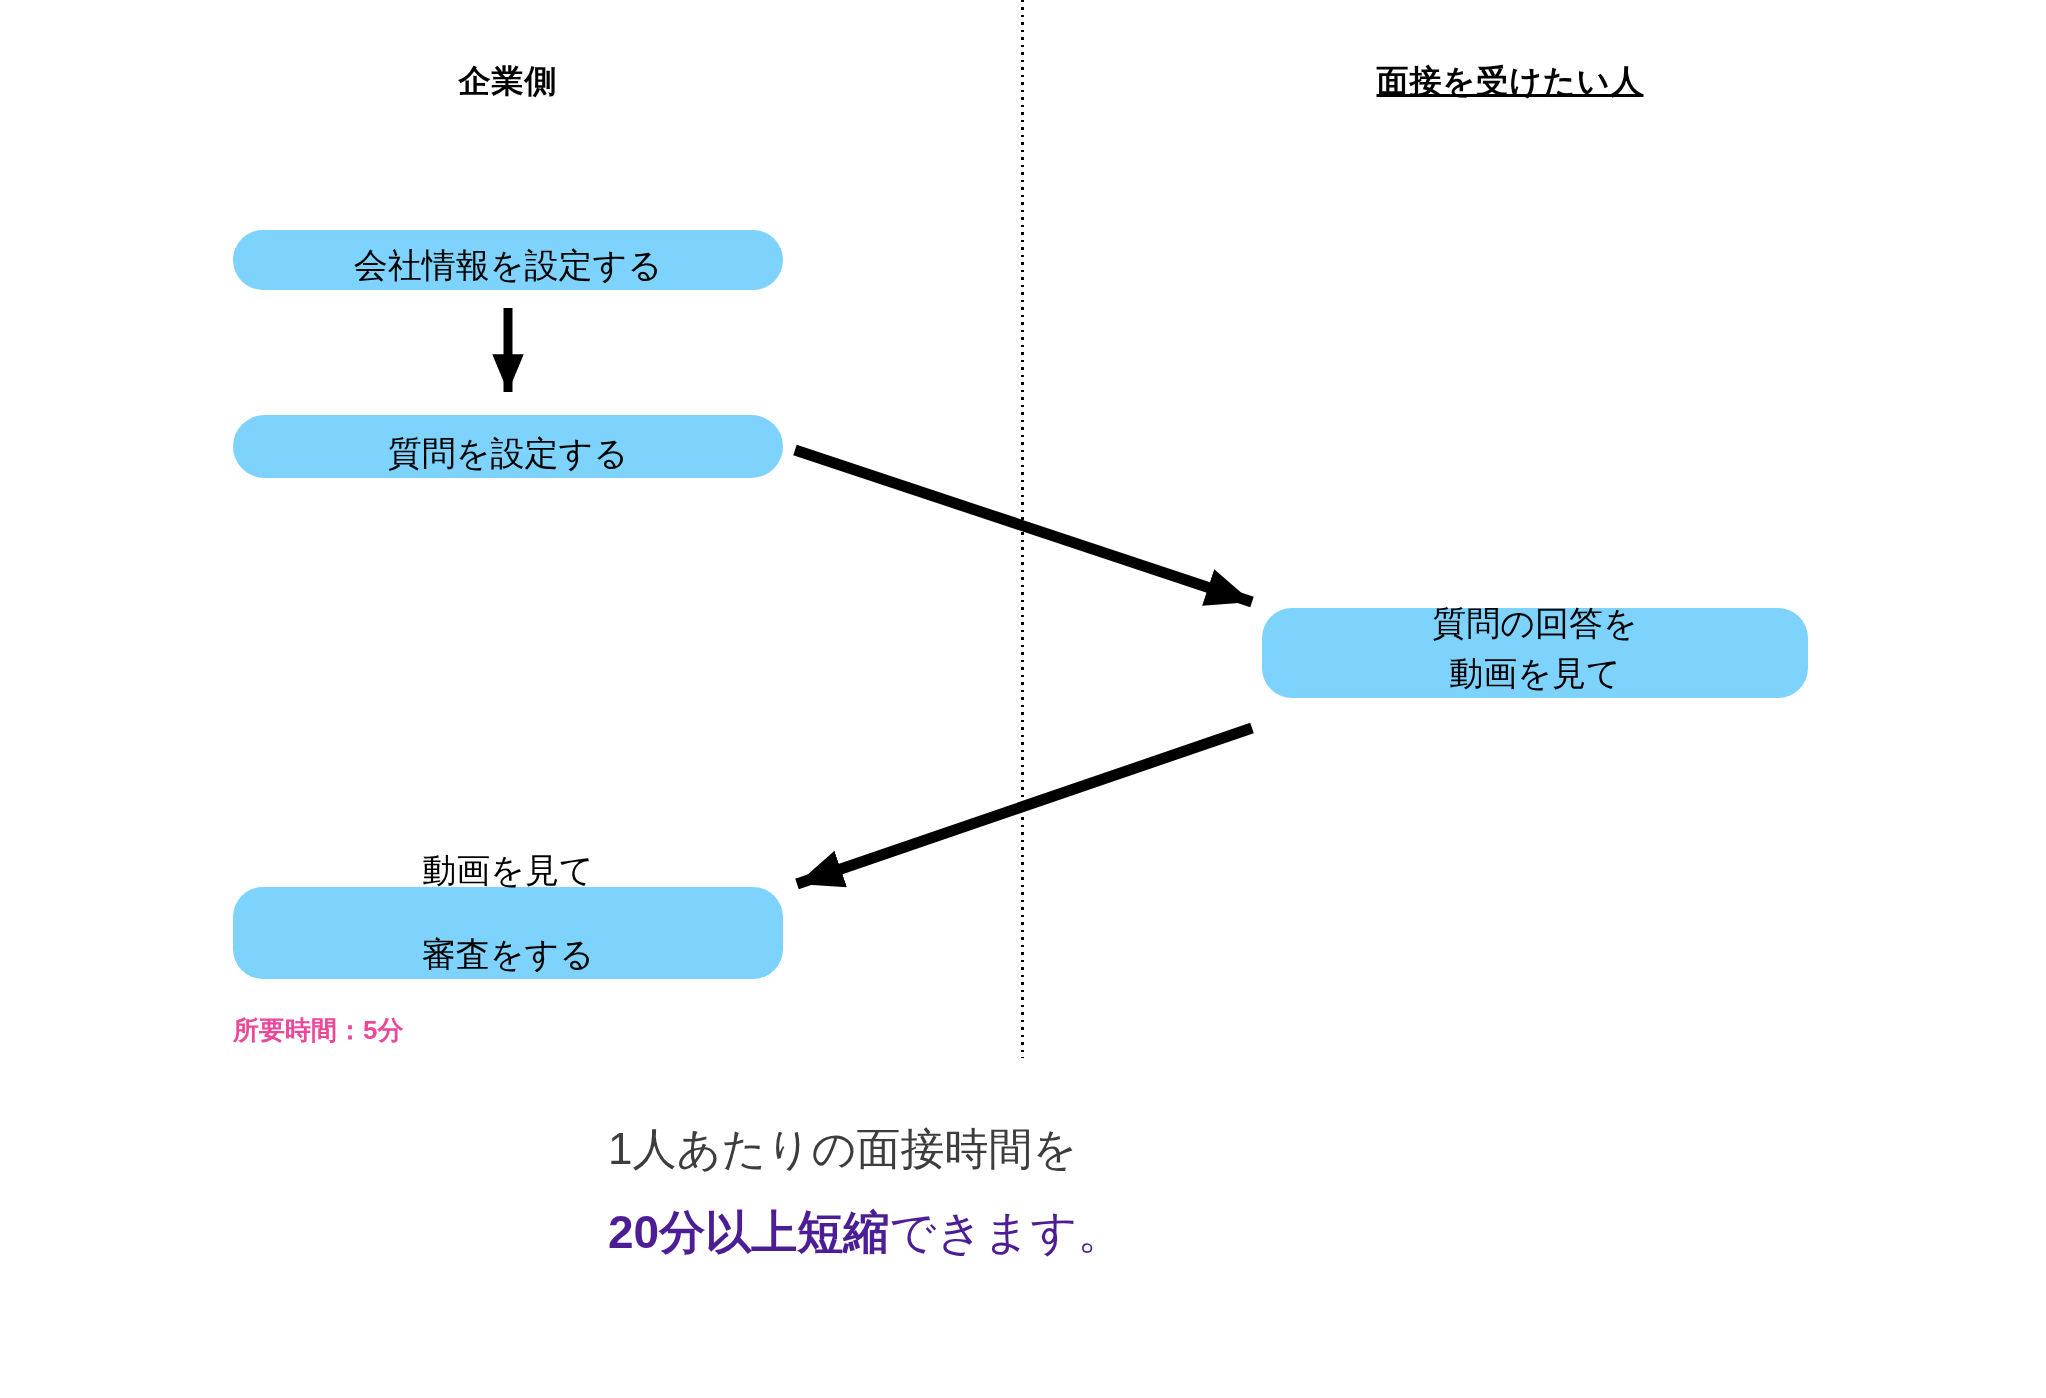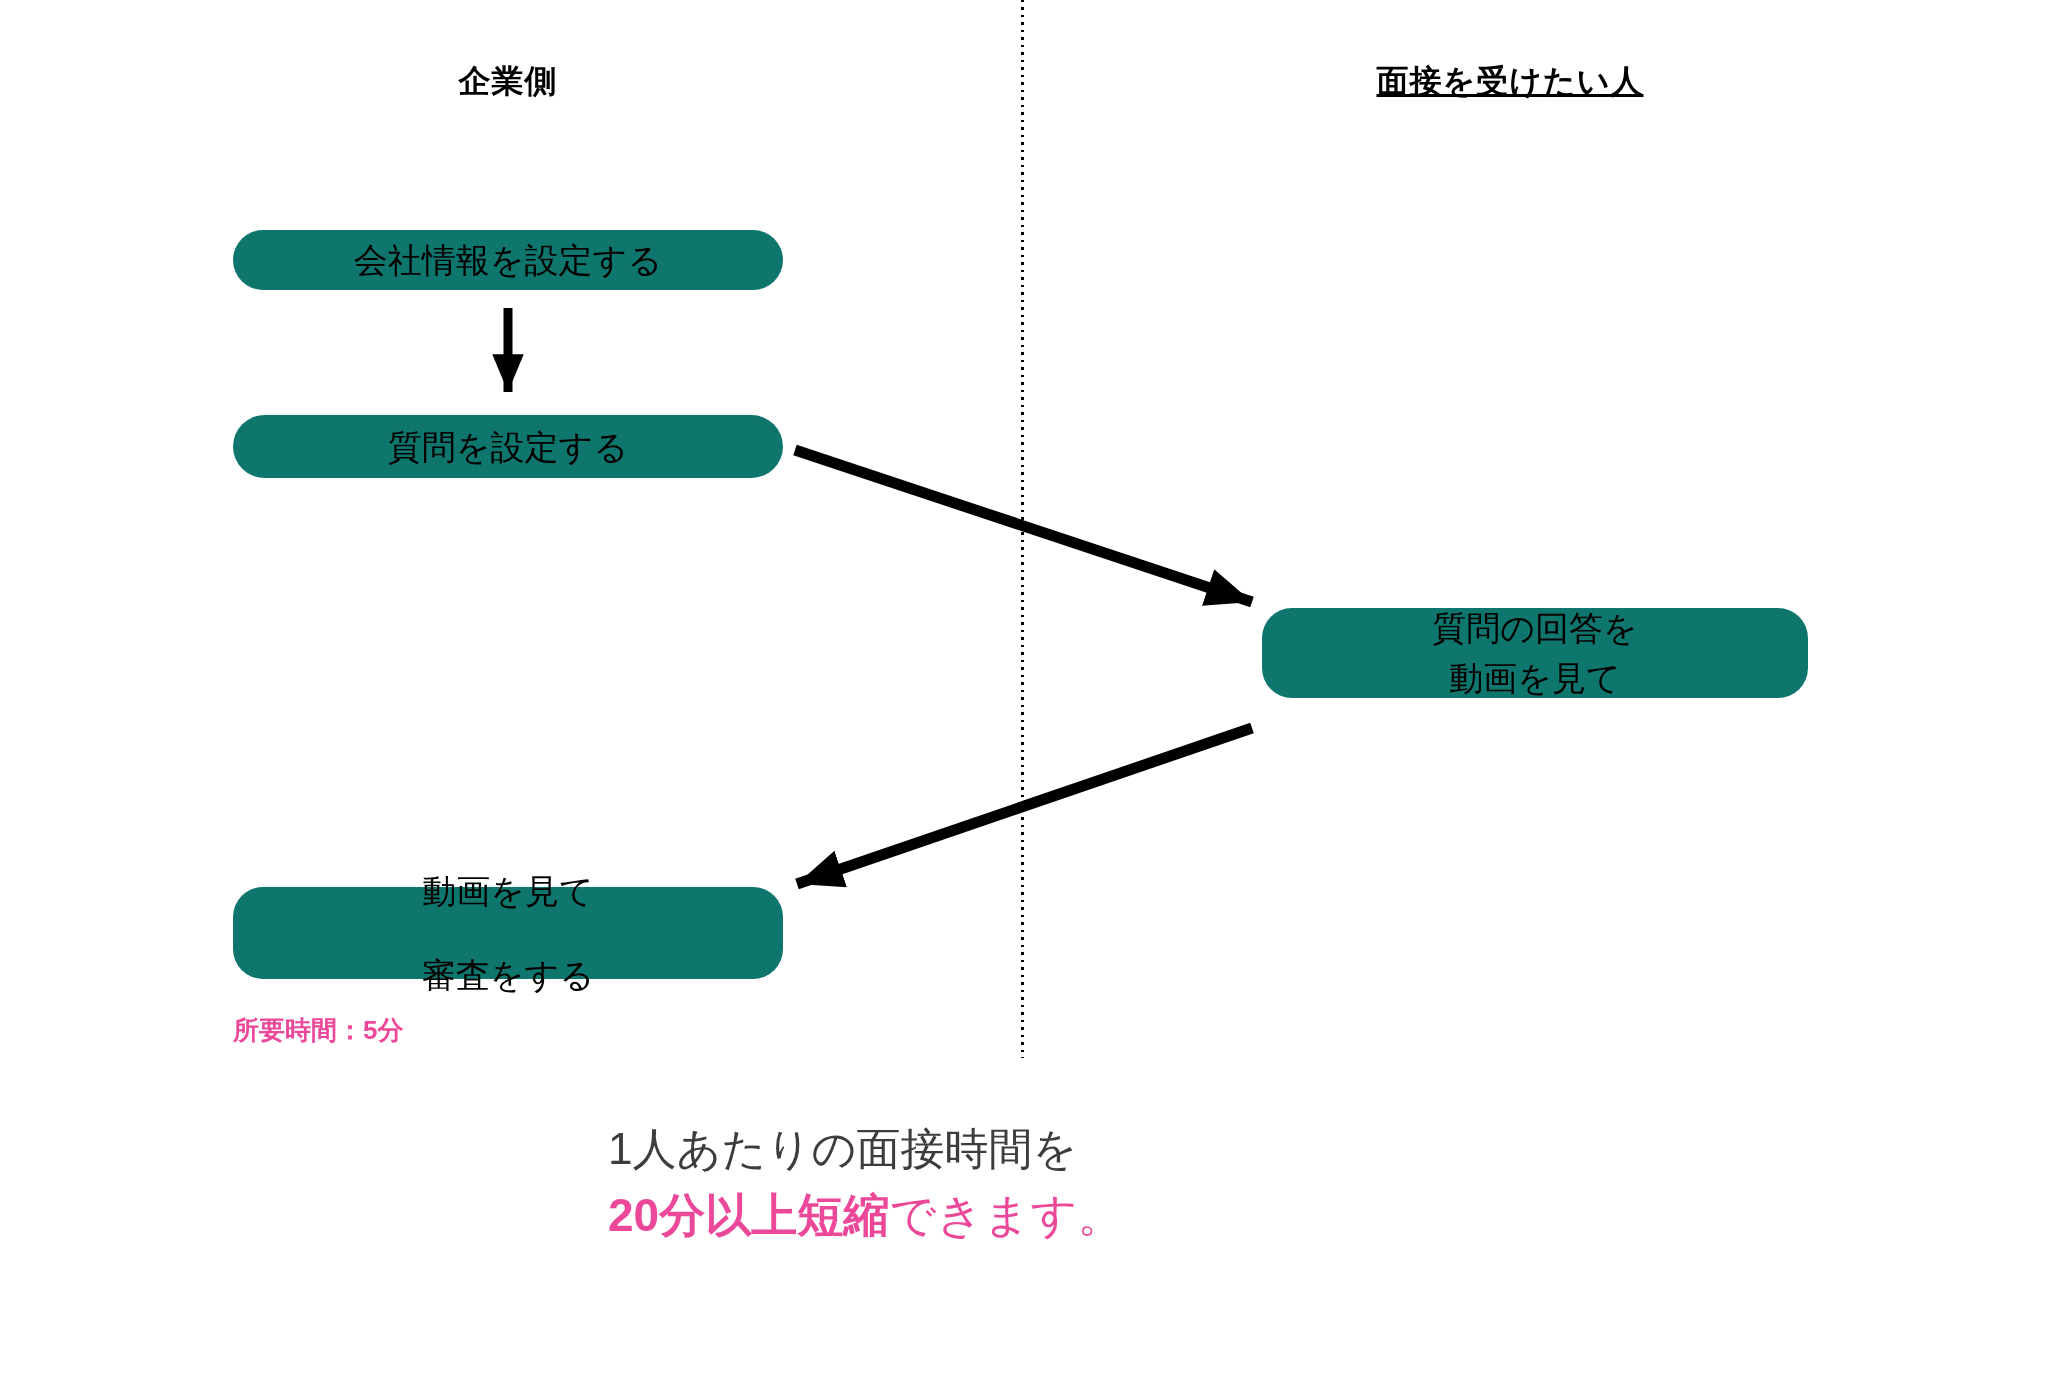--- a/index.html
+++ b/index.html
@@ -15,39 +15,39 @@
   }
   
   .col-title {
     position:absolute; top:62px; font-size:32px; font-weight:bold;
     text-align:center; line-height:1.2; letter-spacing:1px;
   }
   .t-left  { left:233px; width:550px; }
   .t-right { left:1185px; width:650px;text-decoration:underline; }
   
   .node {
-    position:absolute; background:#0f766e; display:flex; flex-direction:column;
-    justify-content:center; align-items:center; text-align:center;
+    position:absolute; background:#7dd3fc; display:flex; flex-direction:column;
+    justify-content:flex-end; align-items:center; text-align:center;
     font-size:34px; color:#000;
   }
   .node .ln { display:block; line-height:50px; }
   #node-company  { left:233px;  top:230px; width:550px; height:60px;  border-radius:30px; }
   #node-question { left:233px;  top:415px; width:550px; height:63px;  border-radius:32px; }
   #node-review   { left:233px;  top:887px; width:550px; height:92px; border-radius:30px;gap:34px; }
   #node-record   { left:1262px; top:608px; width:546px; height:90px; border-radius:30px; }
   .caption {
     position:absolute; left:233px; top:1014px; width:550px;
     text-align:left; font-size:26px; line-height:1.3; color:#ec4899;font-weight:bold;
   }
   
   .arrows { position:absolute; left:0; top:0; width:2046px; height:1398px; pointer-events:none; }
   
   .footer { position:absolute; left:608px; top:1126px; }
   .f-line1 { font-size:44px; line-height:46px; color:#3d3d3d; }
-  .f-line2 { font-size:46px; line-height:1.15; margin-top:17px; color:#ec4899; }
+  .f-line2 { font-size:46px; line-height:1.15; margin-top:34px; color:#4c1d95; }
   .f-line2 .em { font-weight:bold; }
 </style>
 </head>
 <body>
 
 <div class="canvas">
 
   <div class="divider"></div>
 
   <div class="col-title t-left">企業側</div>

